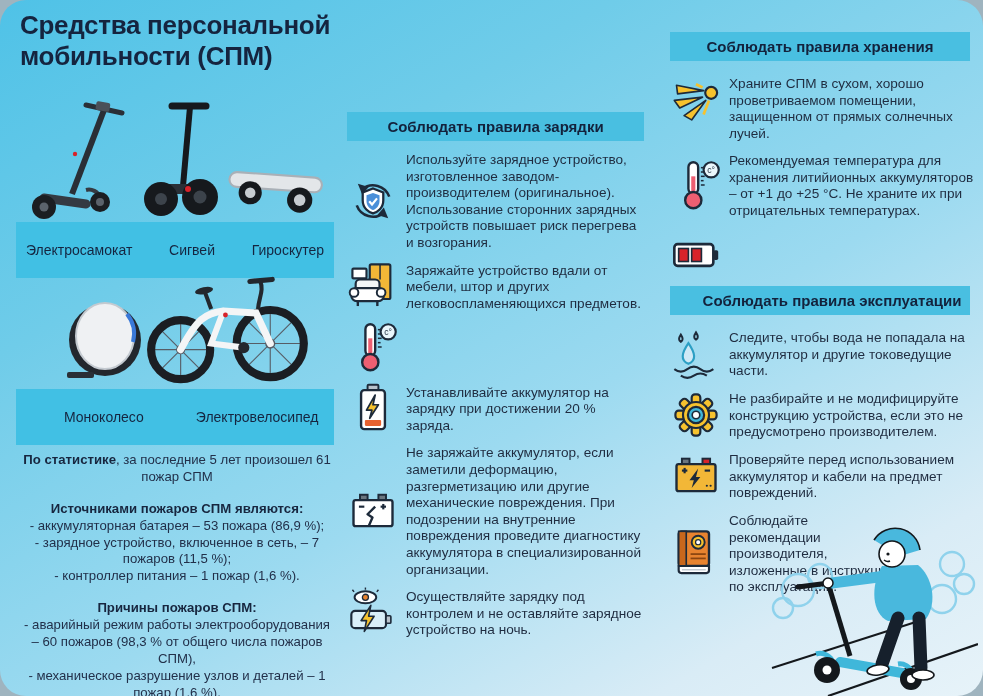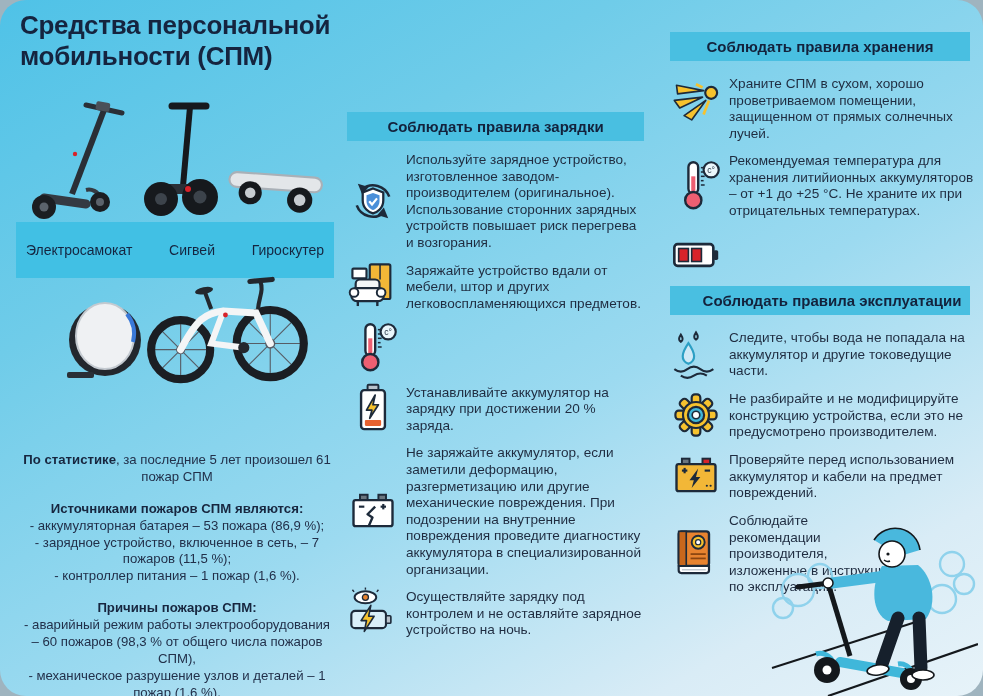--- a/index.html
+++ b/index.html
@@ -148,20 +148,24 @@
           <circle cx="98" cy="90" r="5.5" fill="#23272d"></circle>
           <line x1="66" y1="52" x2="60" y2="36" stroke="#23272d" stroke-width="4"></line>
           <ellipse cx="59" cy="34" rx="9" ry="3.4" fill="#23272d" transform="rotate(-12 59 34)"></ellipse>
           <path d="M112 52 C113 40 118 34 114 24" fill="none" stroke="#23272d" stroke-width="4"></path>
           <line x1="104" y1="25" x2="126" y2="23" stroke="#23272d" stroke-width="5" stroke-linecap="round"></line>
           <circle cx="80" cy="58" r="2.4" fill="#d8232a"></circle>
         </svg>
       </span>
     </div>
 
+    <div class="strip" id="strip2">
+      <span>Моноколесо</span>
+      <span>Электровелосипед</span>
+    </div>
 
     <div class="stats">
       <div class="blk">
         <b>По статистике</b><span>, за последние 5 лет произошел 61 пожар СПМ</span>
       </div>
       <div class="blk">
         <div><b>Источниками пожаров СПМ являются:</b></div>
         <div>- аккумуляторная батарея – 53 пожара (86,9 %);</div>
         <div>- зарядное устройство, включенное в сеть, – 7 пожаров (11,5 %);</div>
         <div>- контроллер питания – 1 пожар (1,6 %).</div>

